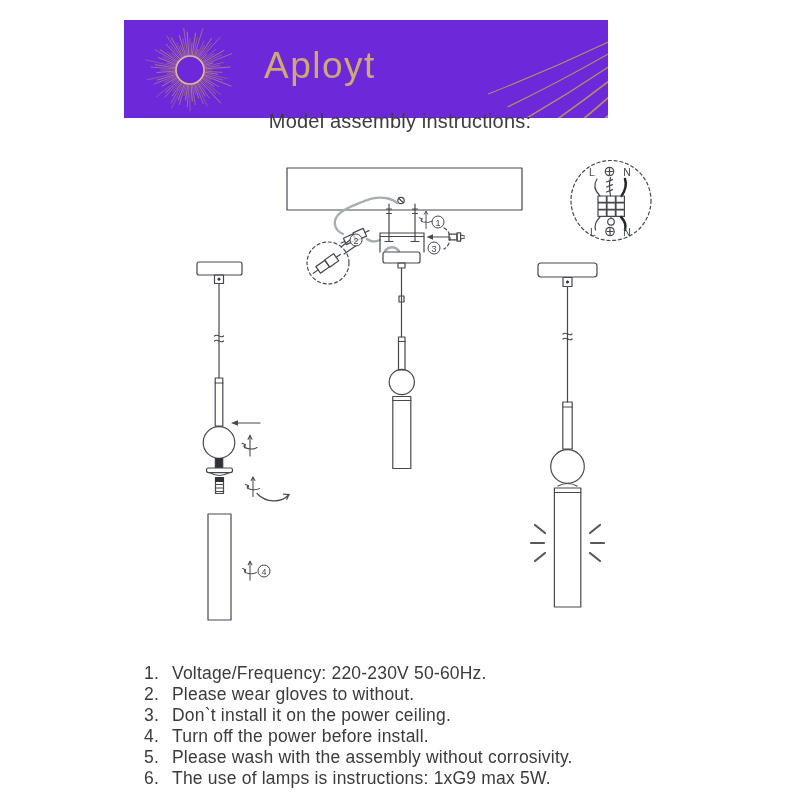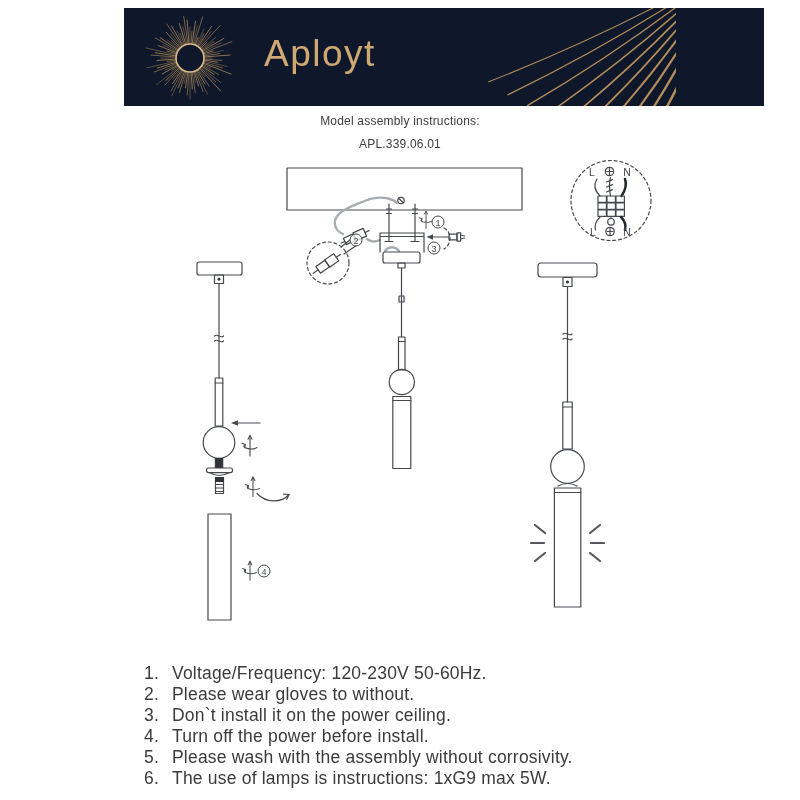--- a/index.html
+++ b/index.html
@@ -3,32 +3,32 @@
 <meta charset="utf-8">
 <style>
   html,body{margin:0;padding:0;}
   body{
     width:800px;height:800px;background:#ffffff;position:relative;
     font-family:"Liberation Sans", sans-serif;overflow:hidden;
   }
   .page{position:absolute;inset:0;}
   
   .banner{
-    position:absolute;left:124px;top:8px;width:640px;height:98px;
-    background:#0f172a;overflow:hidden;
+    position:absolute;left:124px;top:20px;width:484px;height:98px;
+    background:#6d28d9;overflow:hidden;
   }
   .banner svg{position:absolute;inset:0;}
   .brand{
     position:absolute;left:140px;top:25px;
     font-size:37px;font-weight:400;letter-spacing:1.5px;color:#cfa873;
   }
   
   .title{
     position:absolute;left:0;top:110px;width:800px;text-align:center;
-    font-size:12px;line-height:23px;color:#3d3d3d;letter-spacing:.2px;
+    font-size:20px;line-height:23px;color:#3d3d3d;letter-spacing:.2px;
   }
   
   svg.diagram{position:absolute;left:0;top:0;}
   .ink{stroke:#45494e;fill:none;stroke-width:1.2;stroke-linecap:round;stroke-linejoin:round;}
   .wire{stroke:#a8adb2;fill:none;stroke-width:2.4;stroke-linecap:round;}
   .thick{stroke:#24272a;stroke-width:2.5;fill:none;stroke-linecap:round;}
   .dark{fill:#2f3338;stroke:#2f3338;}
   .dash{stroke-dasharray:3,2.8;}
   .ray{stroke:#55585c;stroke-width:2.2;stroke-linecap:round;}
   
@@ -159,21 +159,20 @@
           <path d="M600,-38 Q506.7,37.3 403.3,97.7" stroke="#bd945e" fill="none" stroke-width="1.36" opacity="0.95"></path>
           <path d="M600,-38 Q496.2,32.3 383.5,87.0" stroke="#bd945e" fill="none" stroke-width="1.20" opacity="0.95"></path>
           <path d="M600,-38 Q486.0,26.1 364.2,74.0" stroke="#bd945e" fill="none" stroke-width="1.04" opacity="0.95"></path>
         </g>
     </svg>
     <span class="brand">Aployt</span>
   </div>
 
   <div class="title">
     <div>Model assembly instructions:</div>
-    <div>APL.339.06.01</div>
   </div>
 
   <svg class="diagram" width="800" height="800" viewBox="0 0 800 800">
     <defs>
       <pattern id="stipple" width="26" height="22" patternUnits="userSpaceOnUse">
         <circle cx="3" cy="4" r="1.1" fill="#6b6f73"></circle>
         <circle cx="10" cy="8" r="0.8" fill="#7a7e82"></circle>
         <circle cx="17" cy="3" r="1.3" fill="#6b6f73"></circle>
         <circle cx="22" cy="12" r="0.9" fill="#7a7e82"></circle>
         <circle cx="6" cy="14" r="1.2" fill="#6b6f73"></circle>
@@ -331,21 +330,21 @@
   <span class="callout" style="left:264px;top:571px;">4</span>
 
   <span class="wlabel" style="left:592px;top:172px;">L</span>
   <span class="wlabel" style="left:627px;top:172px;">N</span>
   <span class="wlabel" style="left:593px;top:231.5px;">L</span>
   <span class="wlabel" style="left:627px;top:231.5px;">N</span>
 
   <ol class="instructions">
     <li>
         <span class="num">1.</span>
-        <span class="txt">Voltage/Frequency: 120-230V 50-60Hz.</span>
+        <span class="txt">Voltage/Frequency: 220-230V 50-60Hz.</span>
       </li>
     <li>
         <span class="num">2.</span>
         <span class="txt">Please wear gloves to without.</span>
       </li>
     <li>
         <span class="num">3.</span>
         <span class="txt">Don`t install it on the power ceiling.</span>
       </li>
     <li>

